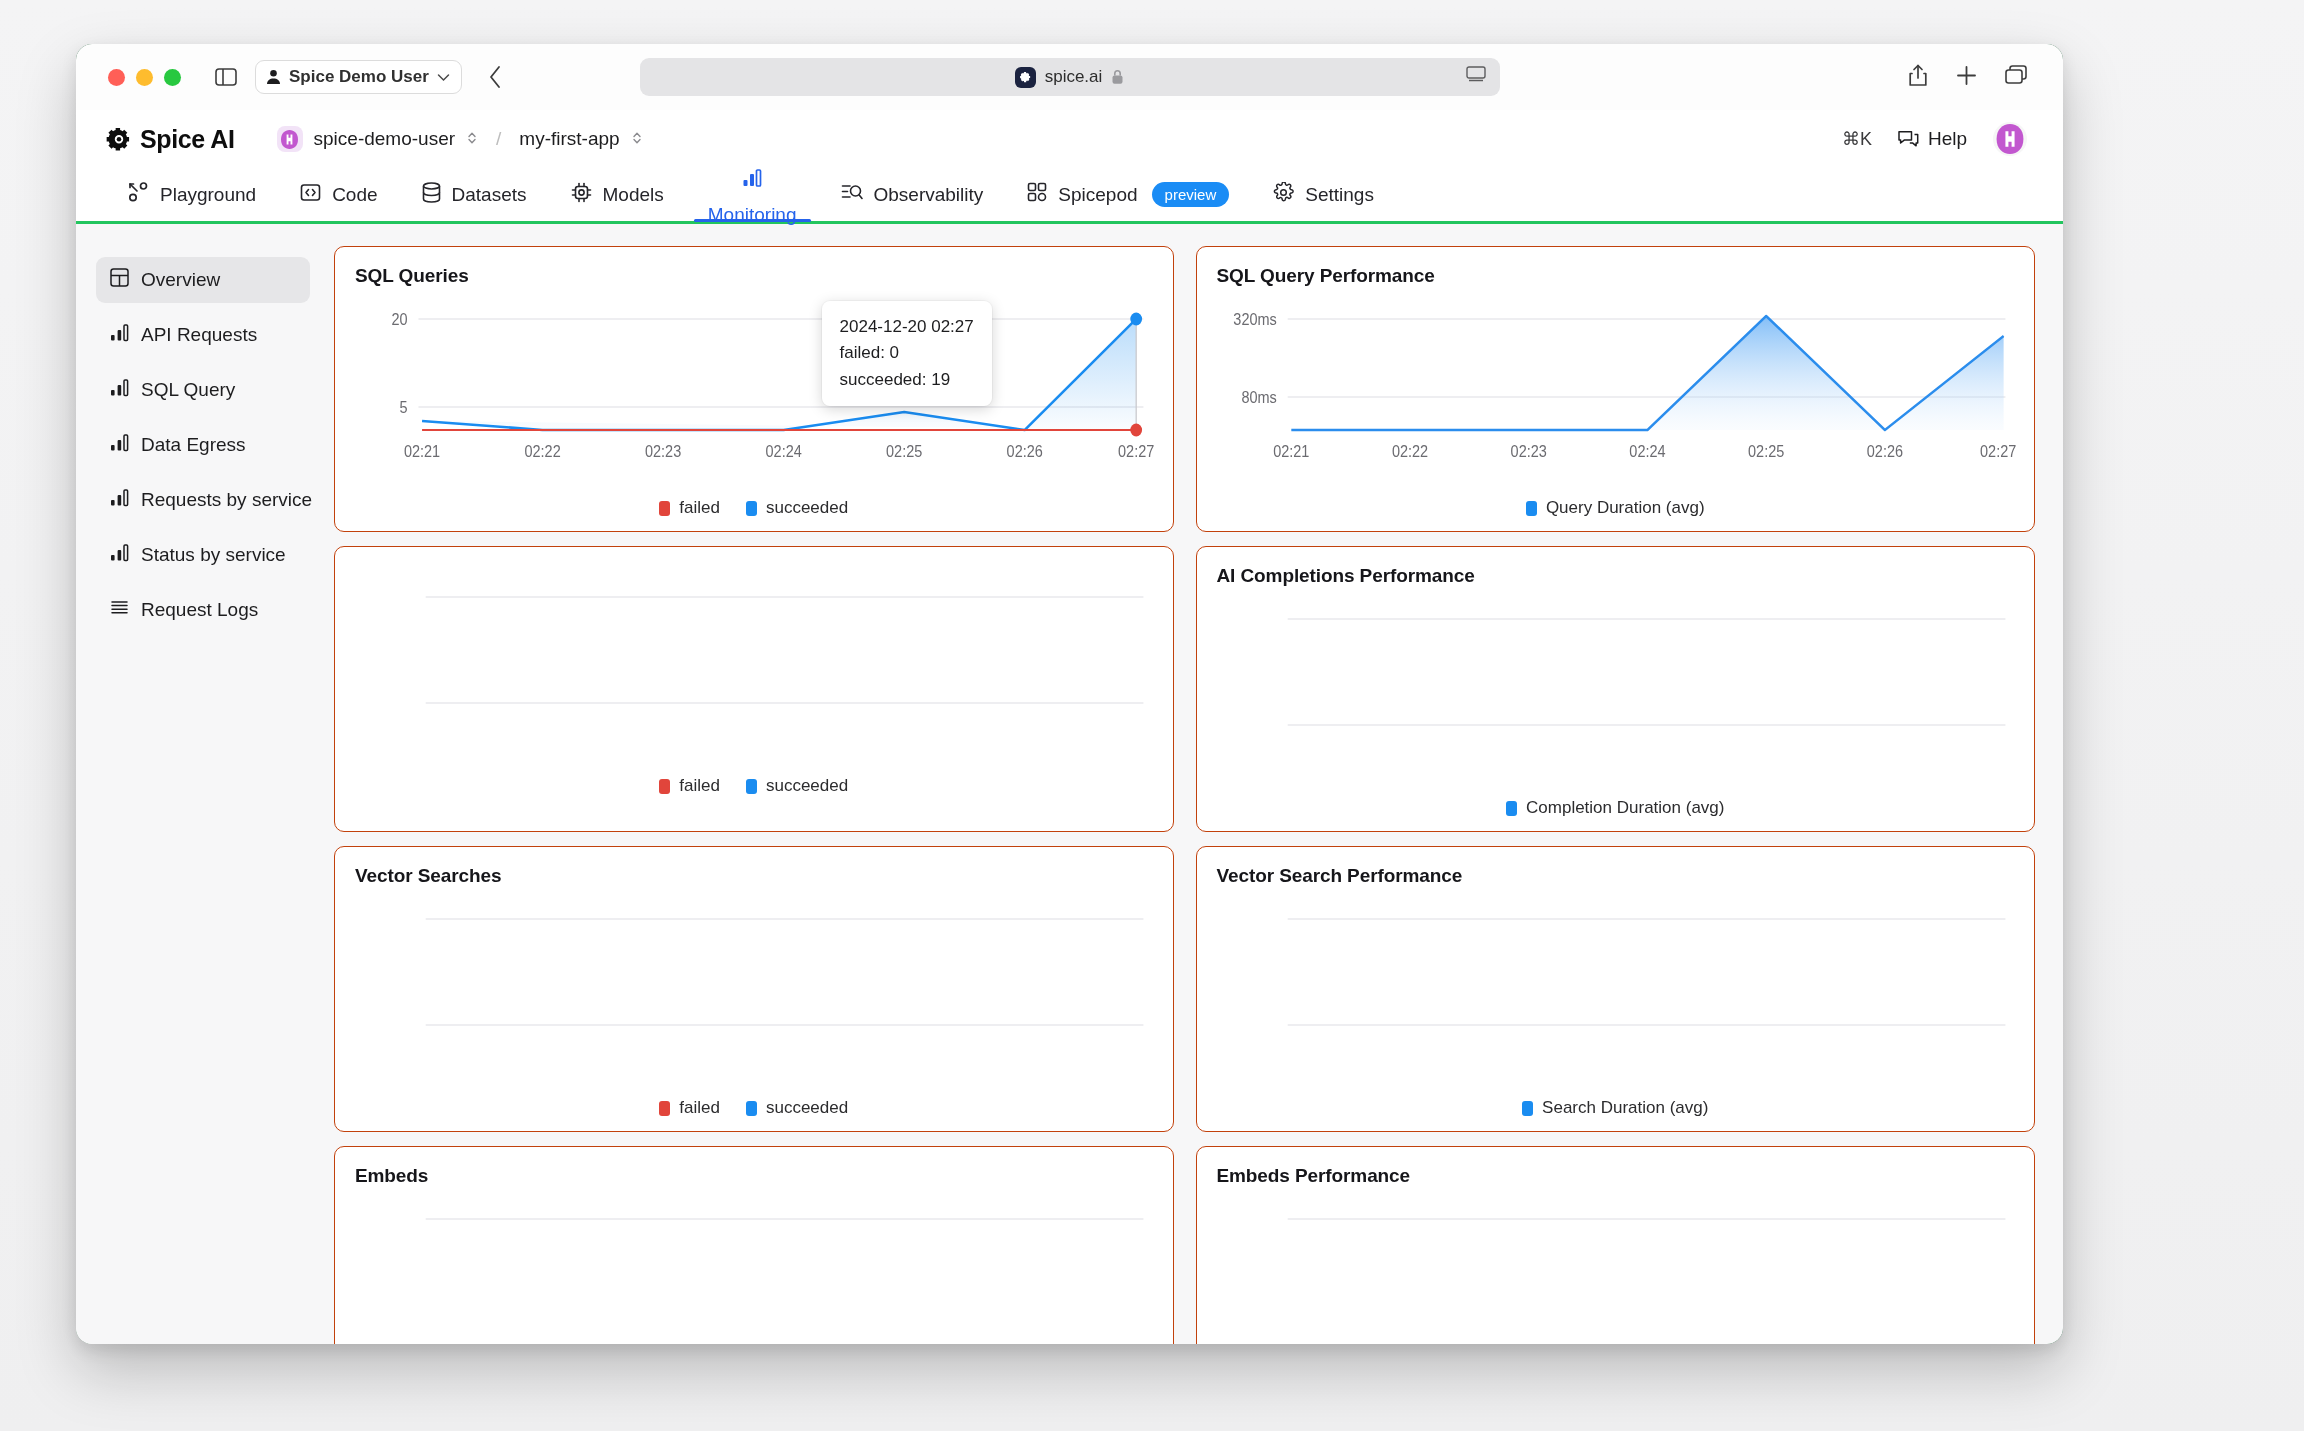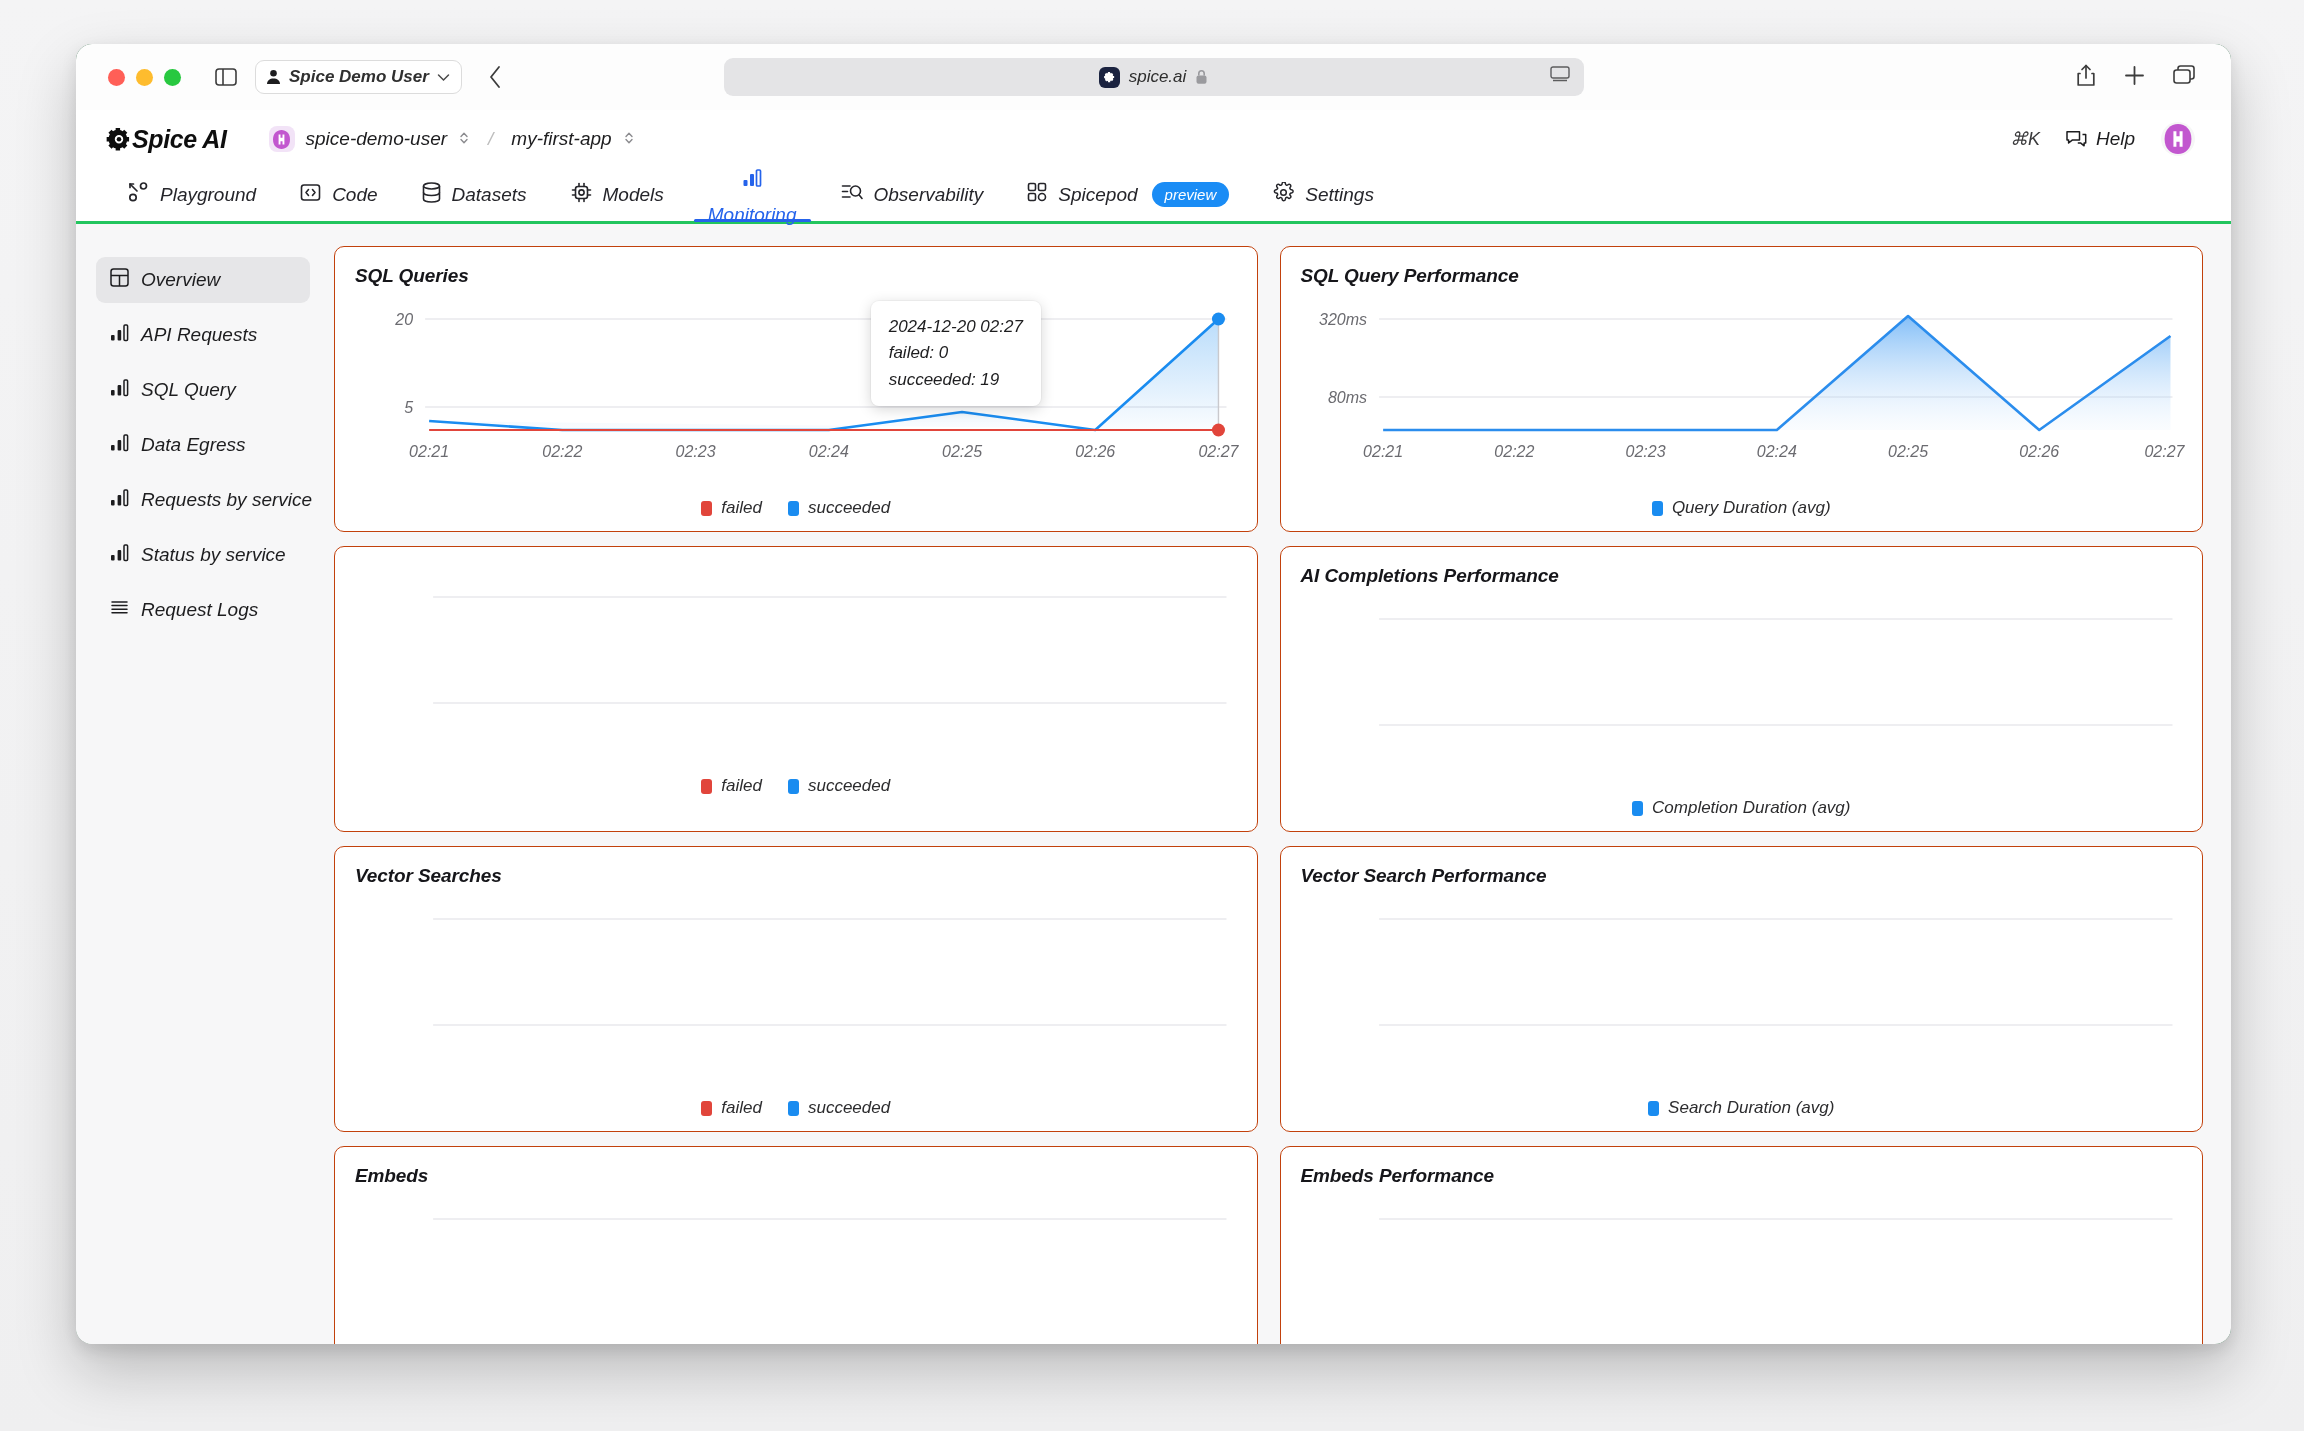--- a/index.html
+++ b/index.html
@@ -10,26 +10,26 @@
     overflow: hidden;
   }
   body {
     background: linear-gradient(180deg,#f4f4f5 0%, #efeff0 100%);
   }
 
   
   .window {
     position: absolute;
     left: 76px; top: 44px;
-    width: 2155px; height: 1300px;
+    width: 1987px; height: 1300px;
     background: #14532d;
     border-radius: 16px;
     box-shadow: 0 26px 60px rgba(0,0,0,.22), 0 6px 16px rgba(0,0,0,.10);
     overflow: hidden;
-    display: flex; flex-direction: column; font-style: italic;
+    display: flex; flex-direction: column;
   }
 
   
   .chrome {
     height: 66px; flex: 0 0 66px;
     background: #fdfdfd;
     display: flex; align-items: center;
     padding: 0 24px;
     position: relative;
   }
@@ -80,21 +80,21 @@
     color: #3c3c3c; padding-right: 12px;
   }
 
   
   .app-header {
     height: 58px; flex: 0 0 58px;
     display: flex; align-items: center;
     padding: 0 36px 0 30px;
     background: #fff;
   }
-  .brand { display: flex; align-items: center; gap: 0; justify-content: space-between; }
+  .brand { display: flex; align-items: center; gap: 8px; justify-content: space-between; }
   .brand-name { font-size: 25px; font-weight: 700; letter-spacing: -0.4px; color: #0e0e0e; }
   .crumbs { display: flex; align-items: center; gap: 18px; margin-left: 42px; }
   .crumb { display: flex; align-items: center; gap: 11px; font-size: 19px; color: #1d1d1f; }
   .crumb-avatar {
     width: 26px; height: 26px; border-radius: 8px;
     background: #f2e3f7;
     display: flex; align-items: center; justify-content: center;
   }
   .crumb-sep { color: #bdbdbd; font-size: 19px; }
   .updown { color: #8b8b8f; font-size: 14px; line-height: 1; }

